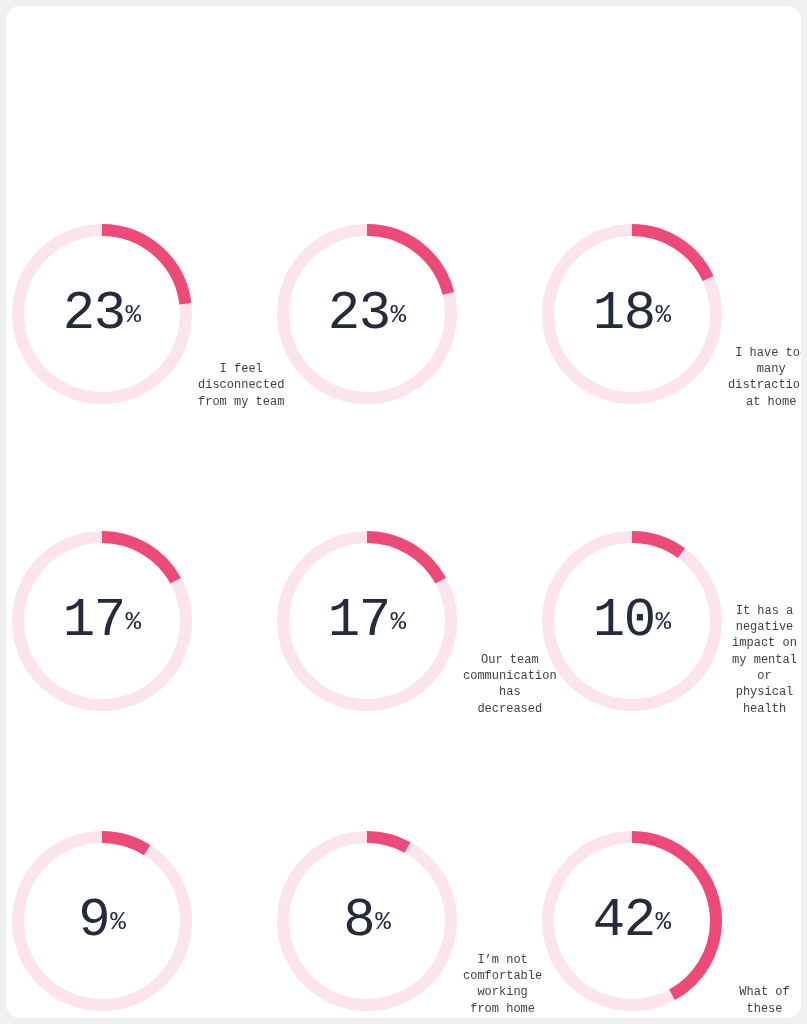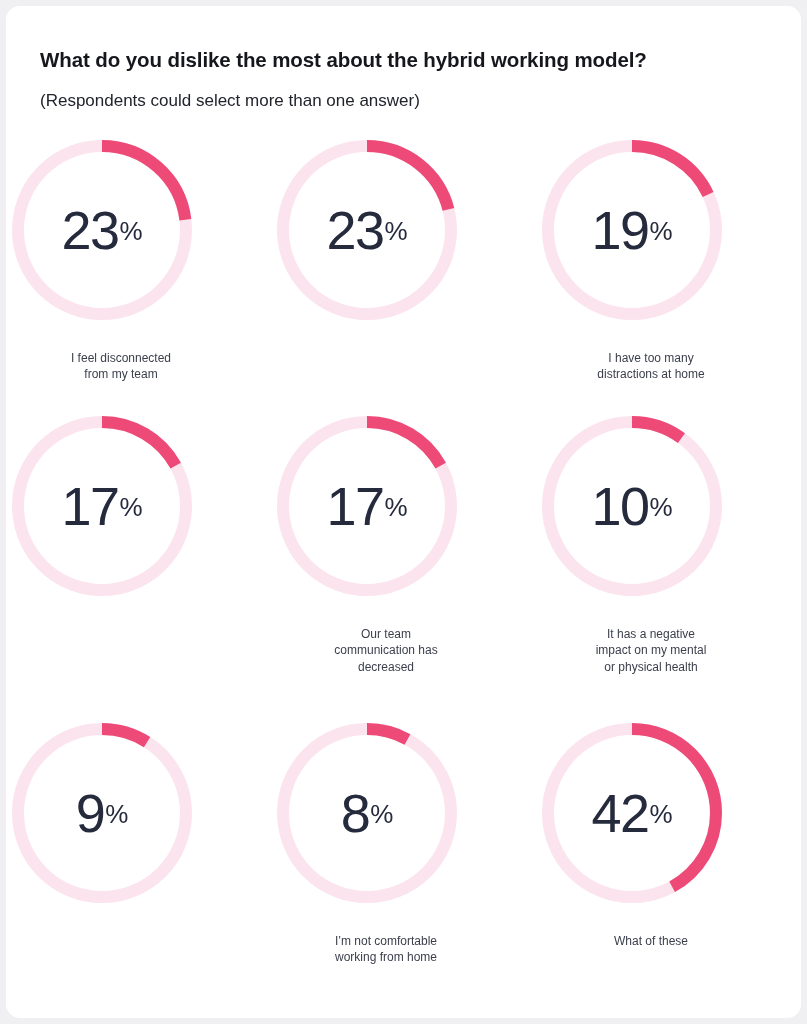--- a/index.html
+++ b/index.html
@@ -49,22 +49,23 @@
     top: 128px;
     width: 795px;
   }
   .row {
     display: flex;
     width: 795px;
   }
   .cell {
     width: 265px;
     display: flex;
-    flex-direction: column;
-    align-items: flex-start;
+    flex-direction: row;
+    align-items: flex-end;
+    font-family: Liberation Mono, monospace;
   }
   .donut {
     position: relative;
     width: 192px;
     height: 192px;
   }
   .donut svg {
     display: block;
     width: 192px;
     height: 192px;
@@ -105,22 +106,20 @@
   }
   .r1 { height: 276px; }
   .r2 { height: 307px; }
   .r3 { height: 300px; }
 </style>
 </head>
 <body>
 
 <div class="card">
 
-  <div class="title">What do you dislike the most about the hybrid working model?</div>
-  <div class="subtitle">(Respondents could select more than one answer)</div>
 
   <div class="grid">
     <div class="row r1">
       <div class="cell">
           <div class="donut">
             <svg viewBox="0 0 192 192">
               <circle cx="96" cy="96" r="84" fill="none" stroke="#fbe4ed" stroke-width="12"></circle>
               <circle cx="96" cy="96" r="84" fill="none" stroke="#ee4a78" stroke-width="12" stroke-linecap="butt" stroke-dasharray="121.39114013470962 406.3964256683756" transform="rotate(-90 96 96)"></circle>
             </svg>
             <div class="donut-center">
@@ -142,21 +141,21 @@
             </div>
           </div>
         </div>
       <div class="cell">
           <div class="donut">
             <svg viewBox="0 0 192 192">
               <circle cx="96" cy="96" r="84" fill="none" stroke="#fbe4ed" stroke-width="12"></circle>
               <circle cx="96" cy="96" r="84" fill="none" stroke="#ee4a78" stroke-width="12" stroke-linecap="butt" stroke-dasharray="95.00176184455535 432.7858039585299" transform="rotate(-90 96 96)"></circle>
             </svg>
             <div class="donut-center">
-              <span class="val">19</span>
+              <span class="val">18</span>
               <span class="pct">%</span>
             </div>
           </div>
           <div class="label">I have too many<br>distractions at home</div>
         </div>
     </div>
     <div class="row r2">
       <div class="cell">
           <div class="donut">
             <svg viewBox="0 0 192 192">

